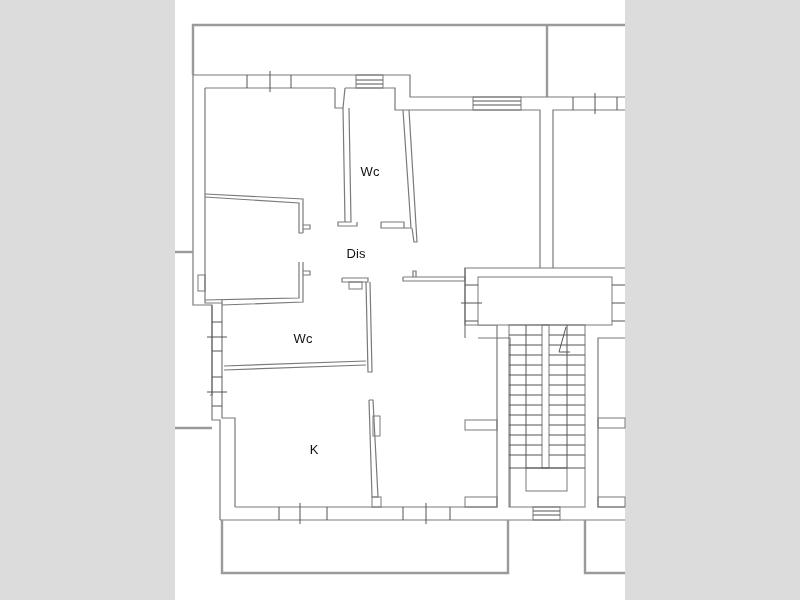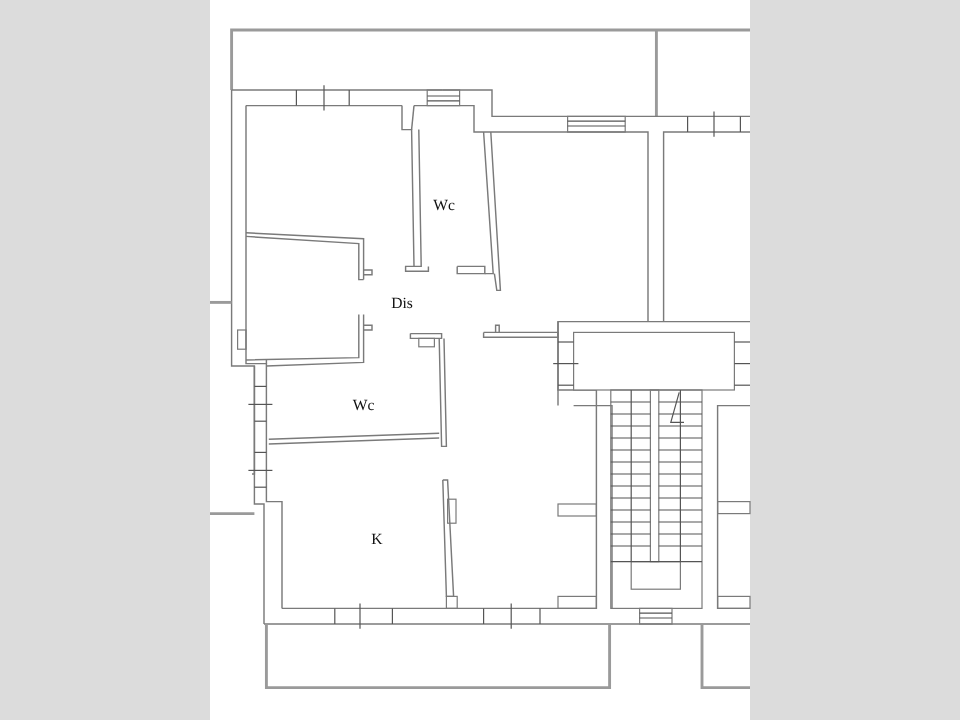--- a/index.html
+++ b/index.html
@@ -12,21 +12,21 @@
   .sheet {
     position: absolute; left: 175px; top: 0; width: 450px; height: 600px;
     background: #ffffff;
   }
   svg.plan { position: absolute; left: 0; top: 0; width: 800px; height: 600px; }
   .w { fill: none; stroke: #7a7a7a; stroke-width: 1.2; }
   .wd { fill: none; stroke: #9a9a9a; stroke-width: 2.4; }
   .t { stroke: #555; stroke-width: 1; }
   .label {
     position: absolute; font-size: 13px; color: #111;
-    transform: translate(-50%, -50%); white-space: nowrap; font-family: Liberation Serif, serif;
+    transform: translate(-50%, -50%); white-space: nowrap;
   }
 </style>
 </head>
 <body>
 
 <div class="sheet"></div>
 
 <svg class="plan" viewBox="0 0 800 600">
 
   <g>
@@ -170,15 +170,15 @@
     <line class="t" x1="533" y1="511" x2="560" y2="511"></line>
     <line class="t" x1="533" y1="515" x2="560" y2="515"></line>
 
     <polyline class="w" points="625,338 598,338 598,507 625,507"></polyline>
     <rect x="598" y="418" width="27" height="10" fill="none" stroke="#7a7a7a"></rect>
     <rect x="598" y="497" width="27" height="10" fill="none" stroke="#7a7a7a"></rect>
   </g>
 </svg>
 
 <div class="label" style="left:370px;top:171px">Wc</div>
-<div class="label" style="left:335px;top:253px">Dis</div>
+<div class="label" style="left:356px;top:253px">Dis</div>
 <div class="label" style="left:303px;top:338px">Wc</div>
 <div class="label" style="left:314px;top:449px">K</div>
 
 </body></html>

